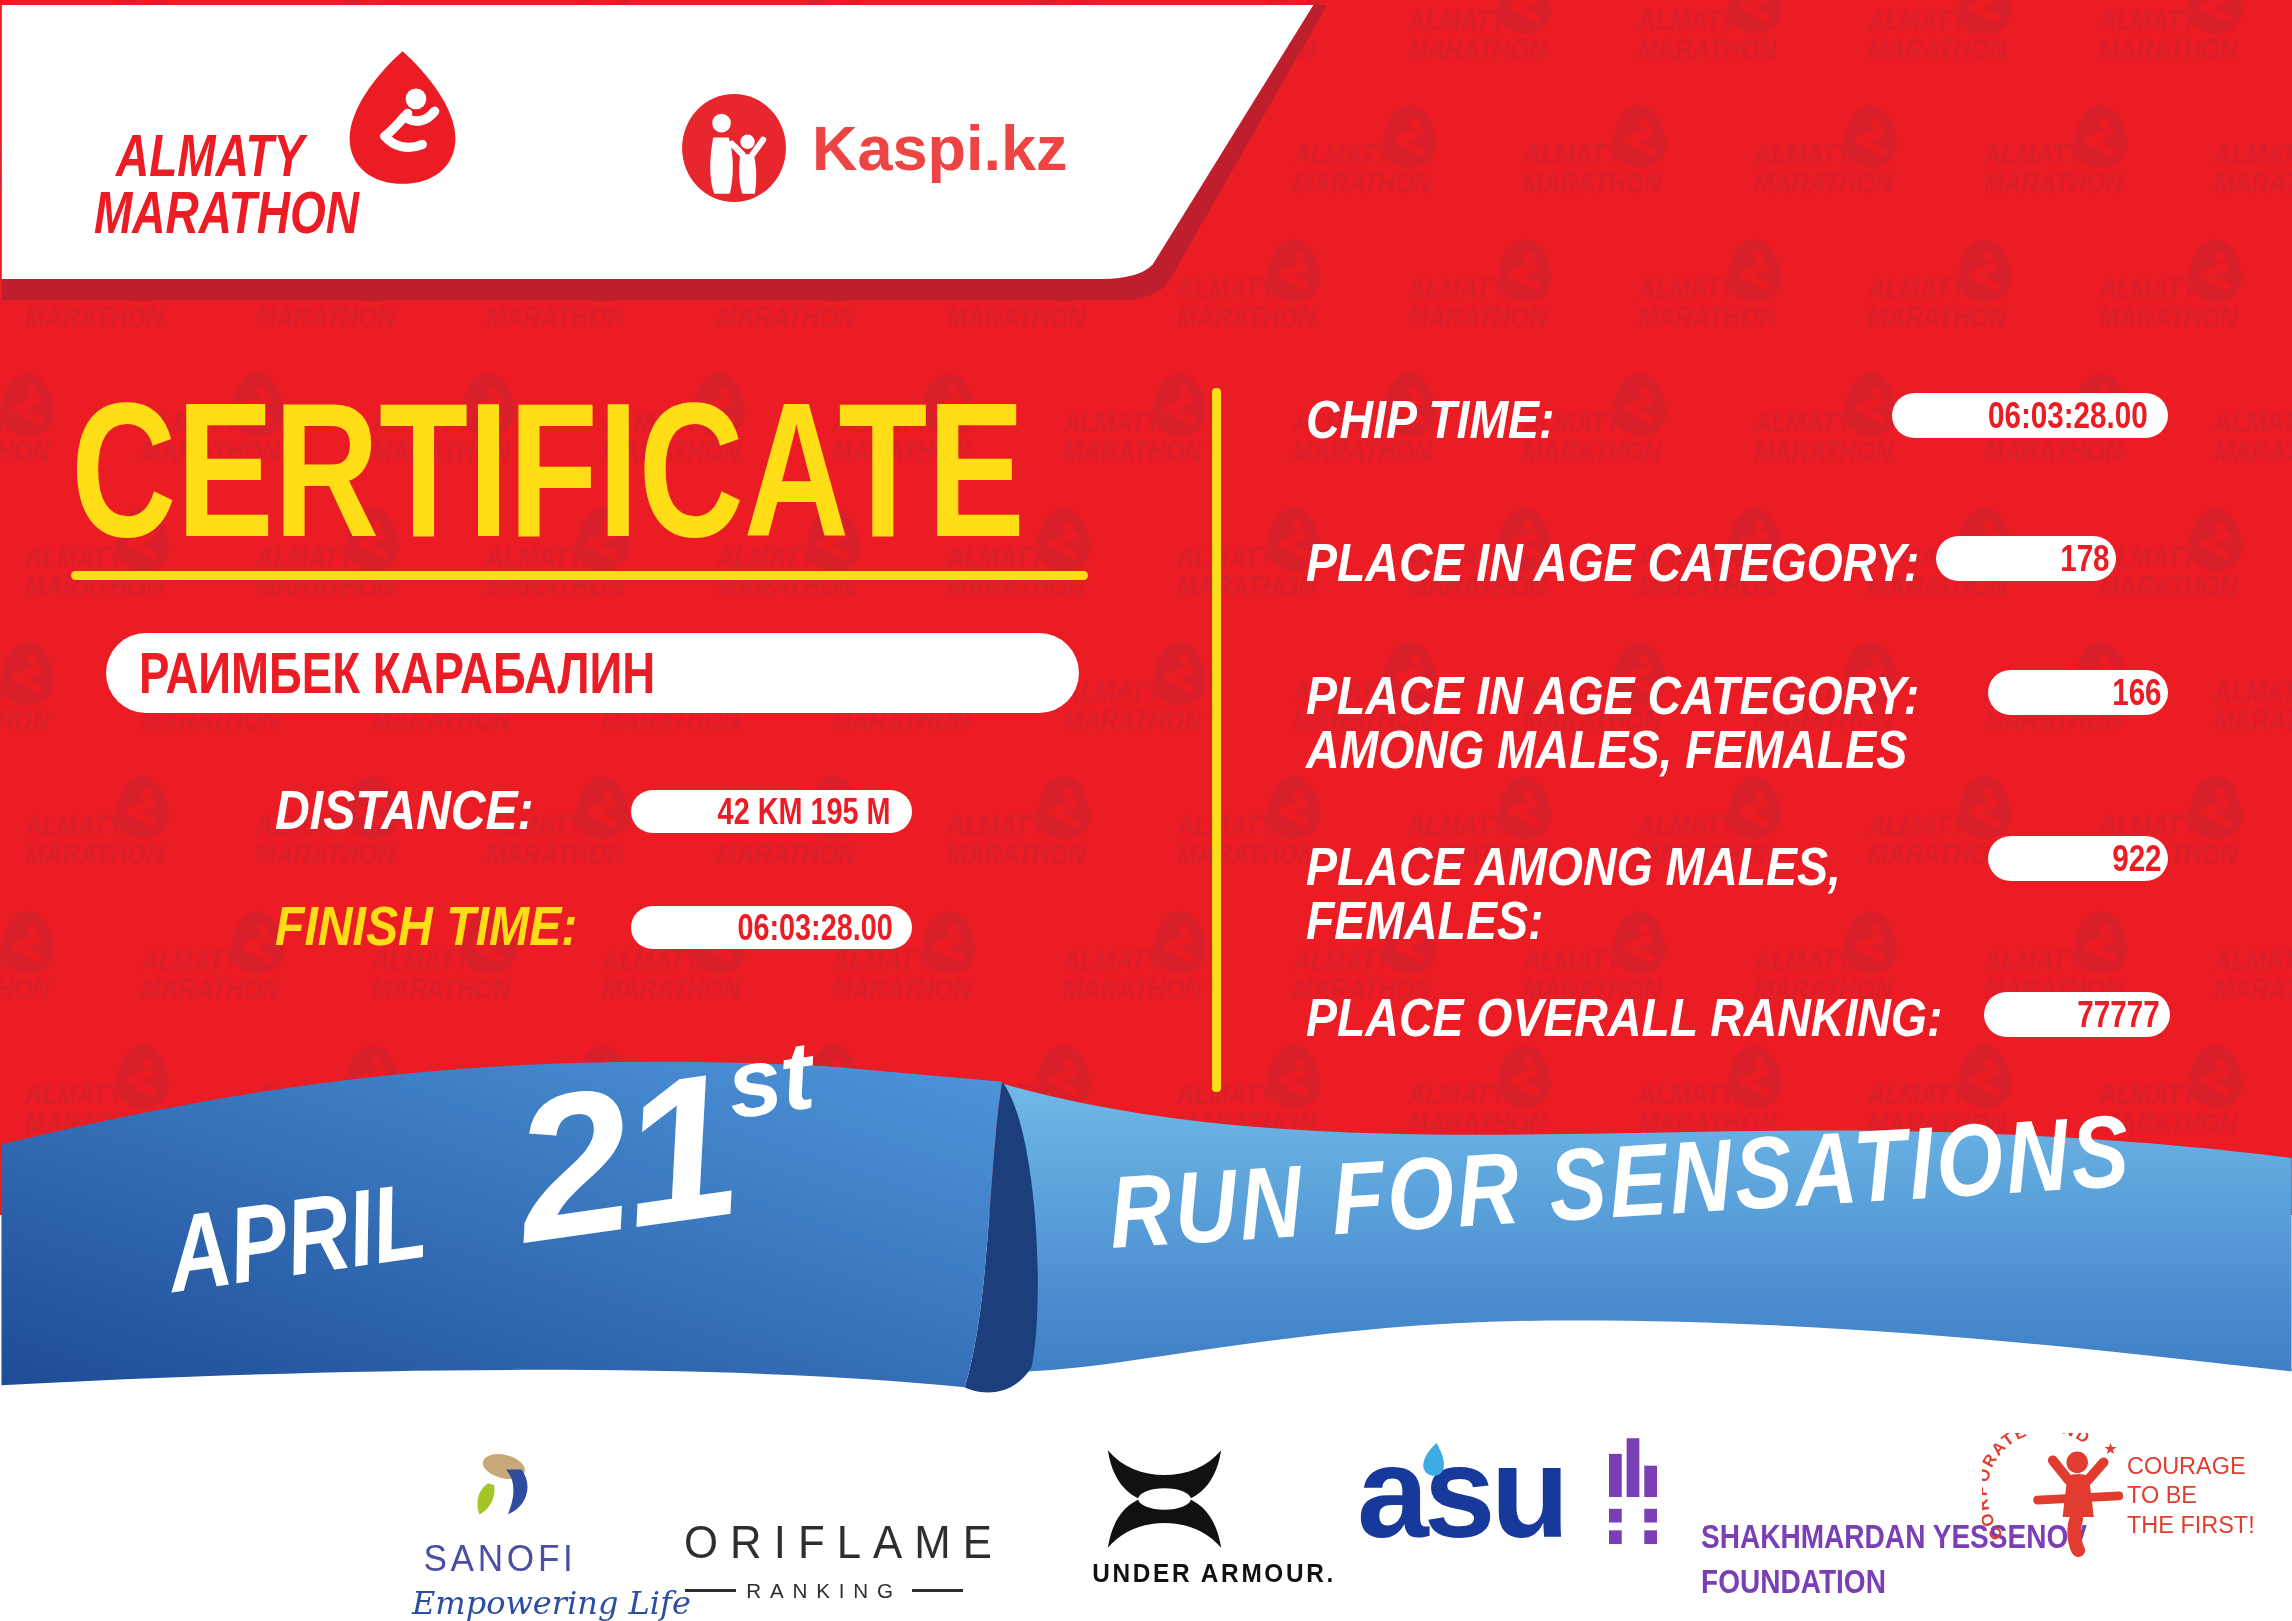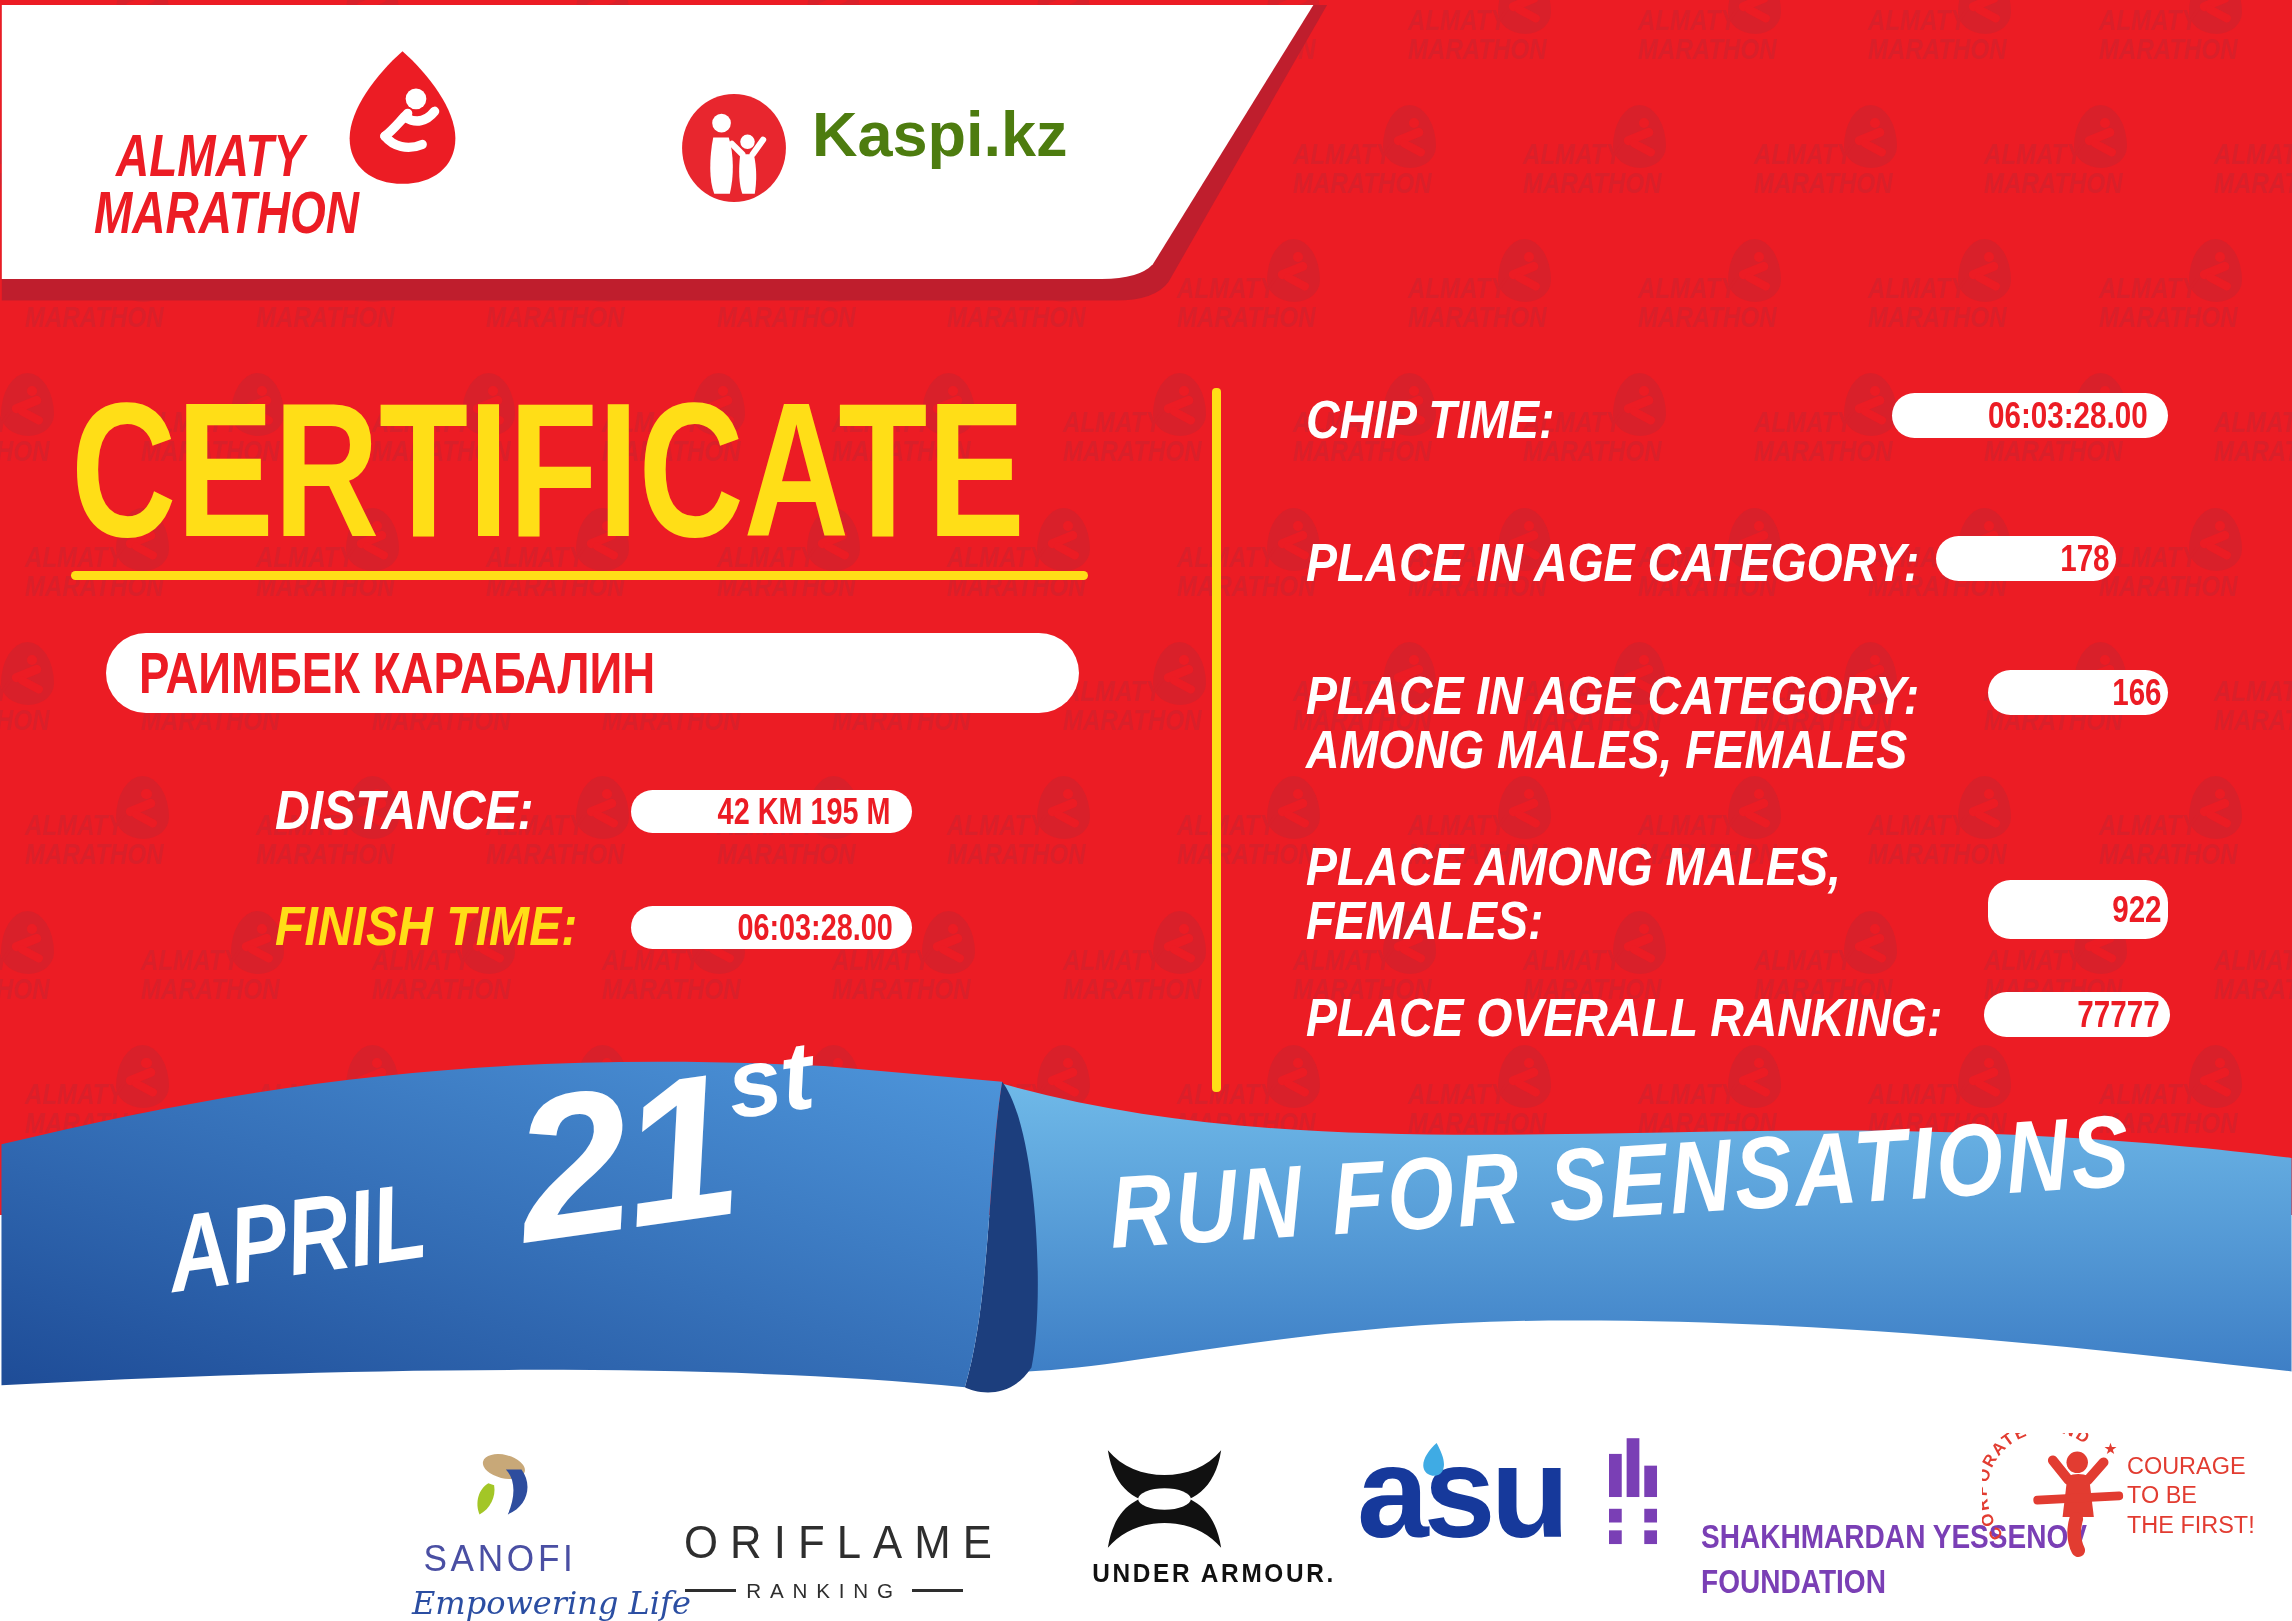--- a/index.html
+++ b/index.html
@@ -14,21 +14,21 @@
   .wm-drop{position:absolute;left:96px;top:0;width:53px;height:63px;background:#D9202A;
            border-radius:50% 50% 48% 52% / 66% 66% 34% 34%;}
   .wm-run-head{position:absolute;left:25.5px;top:12.7px;width:10.8px;height:10.8px;border-radius:50%;background:#EC1C24;}
   .wm-run-a{position:absolute;left:9.8px;top:27.4px;width:31px;height:8.8px;border-radius:4.9px;background:#EC1C24;transform:rotate(-22deg);}
   .wm-run-b{position:absolute;left:15.7px;top:39px;width:27.4px;height:7.8px;border-radius:4.9px;background:#EC1C24;transform:rotate(28deg);}
   
   .header-svg{position:absolute;left:0;top:0;z-index:2;}
   .header-content{position:absolute;left:0;top:0;width:2293px;height:314px;z-index:3;}
   .alm-text{position:absolute;color:#EC1C24;font-weight:bold;font-style:italic;transform:scaleX(.78);
             transform-origin:0 0;line-height:1;white-space:nowrap;}
-  .kaspi-label{position:absolute;left:812px;top:98px;font-size:63px;font-weight:bold;color:#4d7c0f;}
+  .kaspi-label{position:absolute;left:812px;top:112px;font-size:63px;font-weight:bold;color:#ef4444;}
   
   .cert-title{position:absolute;left:71px;top:374px;font-size:192px;line-height:1;font-weight:bold;
               color:#FFDE17;transform:scaleX(.76);transform-origin:0 0;white-space:nowrap;z-index:2;}
   .cert-underline{position:absolute;left:71px;top:571px;width:1017px;height:8.8px;background:#FFDE17;border-radius:4.9px;z-index:2;}
   .name-pill{position:absolute;left:106px;top:633px;width:973px;height:80px;background:#fff;border-radius:40px;
              display:flex;align-items:center;z-index:2;}
   .name-text{margin-left:33px;font-size:57px;font-weight:bold;color:#EC1C24;transform:scaleX(.8);
              transform-origin:0 50%;white-space:nowrap;}
   .field-label{position:absolute;font-size:56px;line-height:1;font-weight:bold;font-style:italic;color:#fff;
                transform:scaleX(.86);transform-origin:0 0;white-space:nowrap;z-index:2;}
@@ -870,21 +870,21 @@
   </div>
 
   <div class="r-label" style="top:668px;">PLACE IN AGE CATEGORY:</div>
   <div class="r-label" style="top:722px;">AMONG MALES, FEMALES</div>
   <div class="pill" style="left:1988px;top:670px;width:180px;height:45px;border-radius:22.5px;">
     <span style="font-size:37px;">166</span>
   </div>
 
   <div class="r-label" style="top:839px;">PLACE AMONG MALES,</div>
   <div class="r-label" style="top:893px;">FEMALES:</div>
-  <div class="pill" style="left:1988px;top:880px;width:180px;height:59px;border-radius:22.5px;">
+  <div class="pill" style="left:1988px;top:836px;width:180px;height:45px;border-radius:22.5px;">
     <span style="font-size:37px;">922</span>
   </div>
 
   <div class="r-label" style="top:990px;">PLACE OVERALL RANKING:</div>
   <div class="pill" style="left:1984px;top:992px;width:186px;height:45px;border-radius:22.5px;">
     <span style="font-size:37px;">77777</span>
   </div>
 
   <svg class="ribbon-svg" width="2293" height="421" viewBox="0 1040 2339 430">
     <defs>

